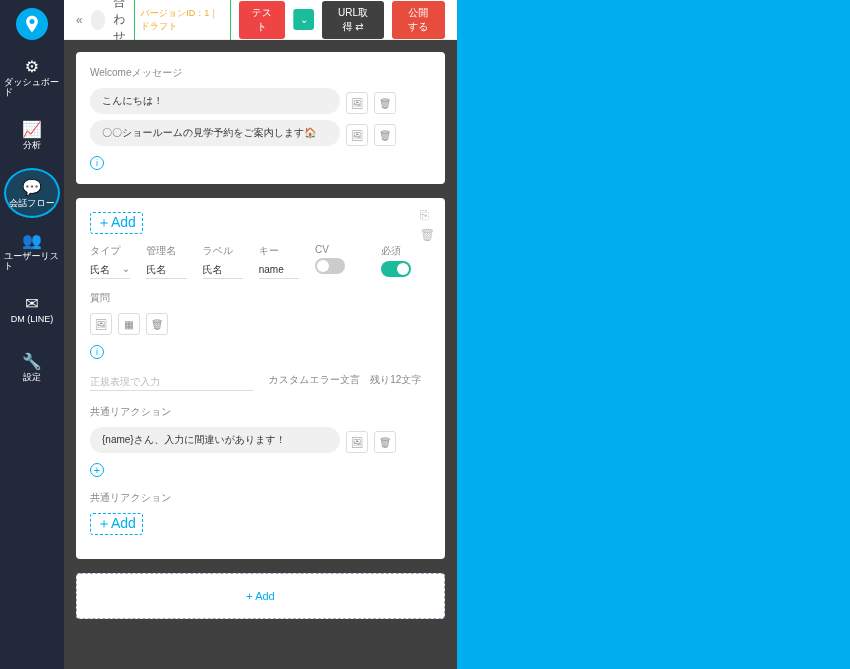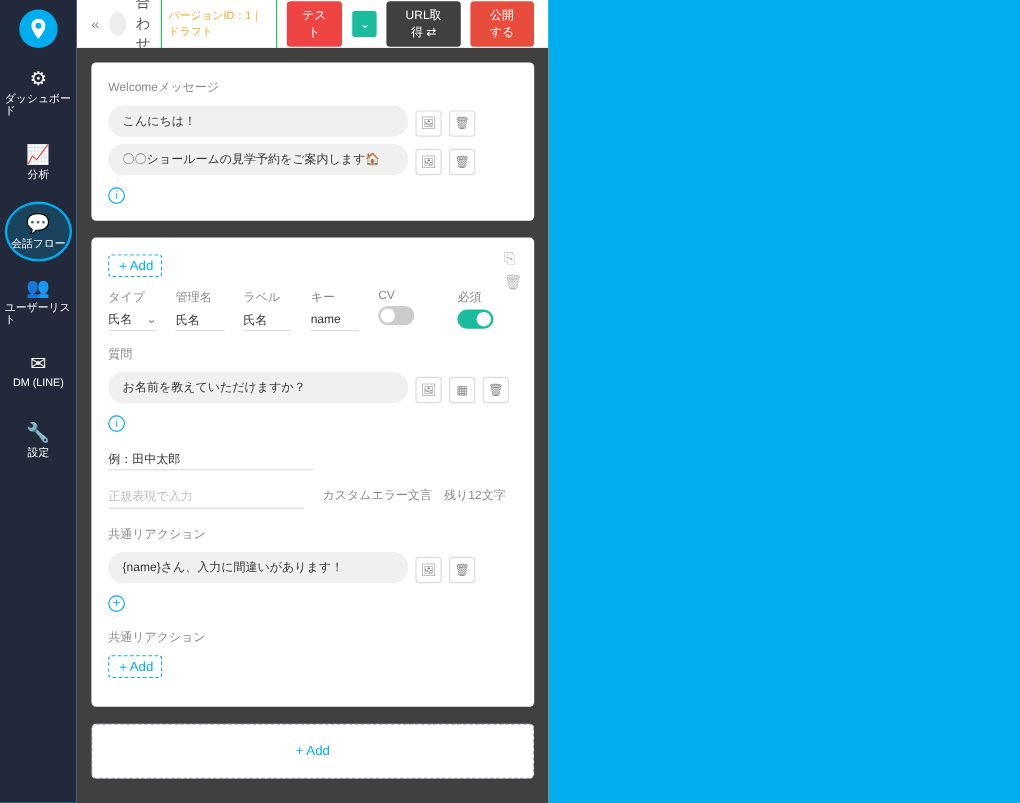--- a/index.html
+++ b/index.html
@@ -24,21 +24,21 @@
 .btn-url{background:#404040}
 .btn-publish{background:#e74c3c}
 .content{flex:1;overflow-y:auto;background:#404040;padding:12px}
 .card{background:#fff;border-radius:4px;padding:14px;margin-bottom:14px;position:relative}
 .section-label{font-size:10px;color:#888;margin-bottom:8px}
 .msg-row{display:flex;align-items:flex-end;gap:6px;margin-bottom:6px}
 .msg-bubble{background:#f0f0f0;border-radius:14px;padding:6px 12px;font-size:10px;flex:0 0 250px;max-width:250px}
 .icon-btn{width:22px;height:22px;border:1px solid #ddd;border-radius:3px;background:#fff;cursor:pointer;display:flex;align-items:center;justify-content:center;font-size:10px;color:#888}
 .info-icon{color:#00aeef;border:1px solid #00aeef;border-radius:50%;width:14px;height:14px;display:inline-flex;align-items:center;justify-content:center;font-size:9px;margin-top:4px;cursor:pointer}
 .add-icon{color:#00aeef;border:1px solid #00aeef;border-radius:50%;width:14px;height:14px;display:inline-flex;align-items:center;justify-content:center;font-size:11px;margin-top:4px;cursor:pointer}
-.add-badge{display:inline-block;border:1px dashed #00aeef;color:#00aeef;font-size:11px;padding:1px 6px;border-radius:3px;cursor:pointer;margin-bottom:10px}
+.add-badge{display:inline-block;border:1px dashed #00aeef;color:#00aeef;font-size:14px;padding:1px 6px;border-radius:3px;cursor:pointer;margin-bottom:10px}
 .form-row{display:flex;gap:16px;margin-bottom:12px}
 .form-col{flex:1;min-width:0}
 .form-col.small{flex:0 0 50px}
 .form-label{font-size:10px;color:#888;margin-bottom:3px;display:block}
 .form-input{width:100%;border:none;border-bottom:1px solid #ddd;padding:3px 0;font-size:10px;outline:none;background:transparent;color:#333}
 .form-input::placeholder{color:#bbb}
 .form-select{width:100%;border:none;border-bottom:1px solid #ddd;padding:3px 0;font-size:10px;outline:none;background:transparent;color:#333;appearance:none}
 .select-wrap{position:relative}
 .select-wrap::after{content:"⌄";position:absolute;right:0;top:2px;color:#888;font-size:10px;pointer-events:none}
 .toggle{width:30px;height:16px;background:#ccc;border-radius:8px;position:relative;cursor:pointer}
@@ -137,30 +137,28 @@
             </div>
           <div class="form-col small">
               <label class="form-label">必須</label>
               <div class="toggle on"></div>
             </div>
         </div>
 
         <div class="subsection">
           <div class="section-label">質問</div>
           <div class="msg-row">
-            <div class="msg-bubble">お名前を教えていただけますか？</div>
             <div class="icon-btn">🖼</div>
             <div class="icon-btn">▦</div>
             <div class="icon-btn">🗑</div>
           </div>
           <span class="info-icon">i</span>
         </div>
 
         <div class="subsection" style="width:50%">
-          <input class="form-input" value="例：田中太郎" style="">
         </div>
 
         <div class="form-row subsection">
           <div class="form-col"><input class="form-input" placeholder="正規表現で入力" style=""></div>
           <div class="form-col"><label class="form-label">カスタムエラー文言　残り12文字</label></div>
         </div>
 
         <div class="subsection">
           <div class="section-label">共通リアクション</div>
           <div class="msg-row">

